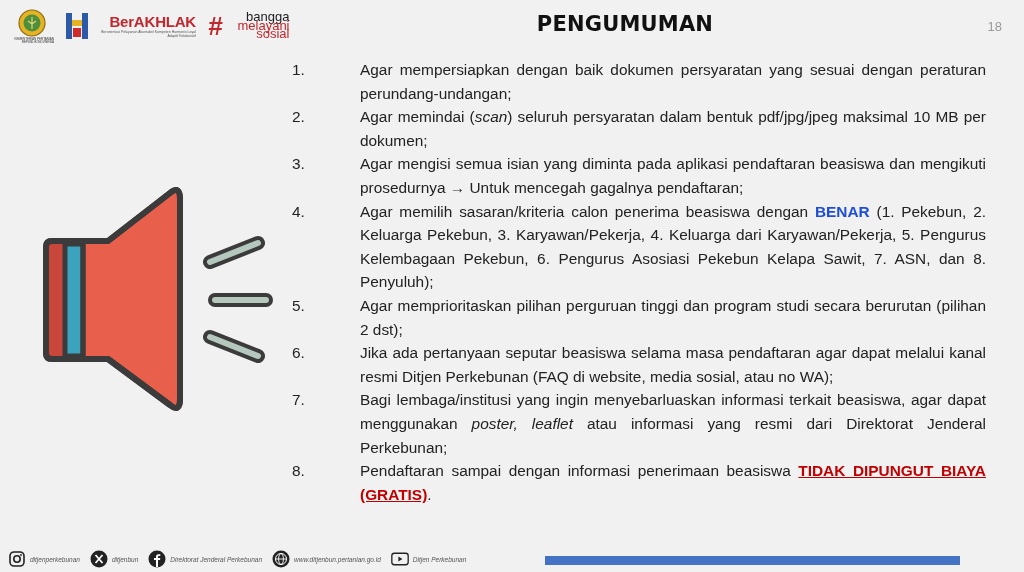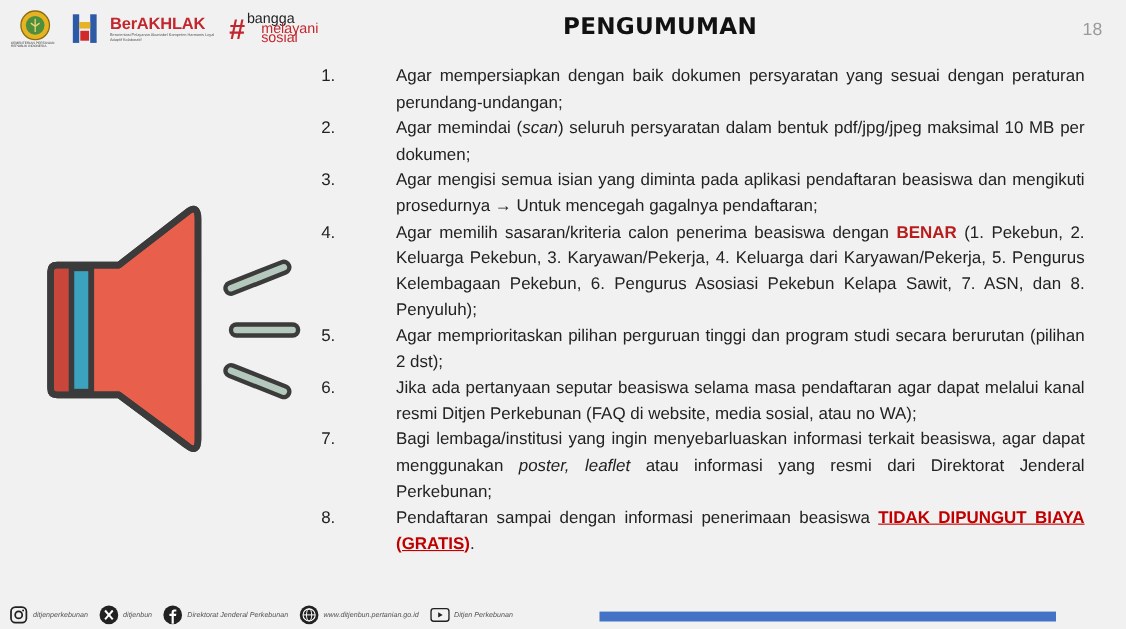--- a/index.html
+++ b/index.html
@@ -1,42 +1,42 @@
 <!DOCTYPE html>
 <html><head>
 <meta charset="utf-8">
 <style>
   * { box-sizing: border-box; margin: 0; padding: 0; }
   html, body { width: 1024px; height: 572px; overflow: hidden; }
   body { background: #f1f1f1; font-family: "Liberation Sans", sans-serif; color: #1a1a1a; position: relative; }
 
-  .logos { position: absolute; left: 10px; top: 8px; height: 36px; display: flex; align-items: center; gap: 12px; }
+  .logos { position: absolute; left: 10px; top: 8px; height: 36px; display: flex; align-items: center; gap: 12px; text-align: right; }
   .kementan { width: 44px; height: 36px; display: flex; flex-direction: column; align-items: center; }
   .kementan svg { width: 30px; height: 30px; }
   .kementan .cap { font-size: 3px; color: #333; line-height: 3px; }
   .h-logo { width: 22px; height: 30px; }
   .berakhlak { display: flex; flex-direction: column; }
   .berakhlak .name { font-family: "Liberation Sans", sans-serif; font-weight: bold; font-size: 15px; color: #c1272d; letter-spacing: -0.2px; line-height: 16px; }
   .berakhlak .sub { font-size: 3.5px; color: #555; line-height: 4px; width: 96px; }
   .bangga { display: flex; align-items: center; gap: 2px; }
   .bangga .hash { font-size: 26px; font-weight: bold; color: #c1272d; font-style: italic; line-height: 26px; }
   .bangga .words { display: flex; flex-direction: column; font-size: 13px; line-height: 8.5px; }
   .bangga .w1 { color: #222; }
   .bangga .w2, .bangga .w3 { color: #c1272d; margin-left: 13px; }
-  .title-wrap { position: absolute; left: 480px; top: 12px; width: 240px; text-align: center; }
+  .title-wrap { position: absolute; left: 505px; top: 12px; width: 240px; text-align: center; }
   .title-wrap span { font-family: "DejaVu Sans", sans-serif; font-weight: bold; font-size: 21px; color: #111; letter-spacing: 0.2px; }
-  .page-num { position: absolute; right: 22px; top: 19px; font-size: 16px; color: #9a9a9a; }
+  .page-num { position: absolute; right: 22px; top: 19px; font-size: 13px; color: #9a9a9a; }
 
   .speaker { position: absolute; left: 40px; top: 185px; width: 240px; height: 230px; }
 
   .list { position: absolute; left: 292px; top: 58px; width: 694px; list-style: none; font-family: "Liberation Sans", sans-serif; font-size: 15.4px; line-height: 23.6px; color: #222; }
   .list li { display: flex; }
   .list .num { width: 32px; flex: 0 0 32px; }
   .list .txt { flex: 1; text-align: justify; margin-left: 36px; }
-  .list b { font-weight: bold; color: #b91c1c; }
+  .list b { font-weight: bold; color: #1d4ed8; }
   .list .red { color: #c00000; font-weight: bold; text-decoration: underline; }
 
   .footer { position: absolute; left: 8px; top: 548px; height: 22px; display: flex; align-items: center; gap: 10px; font-size: 6.5px; color: #555; font-style: italic; }
   .f-item { display: flex; align-items: center; gap: 4px; }
   .f-item svg { width: 18px; height: 18px; }
   .f-bar { position: absolute; left: 545px; top: 556px; width: 415px; height: 9px; background: #4472c4; }
 </style>
 </head>
 <body>
 

